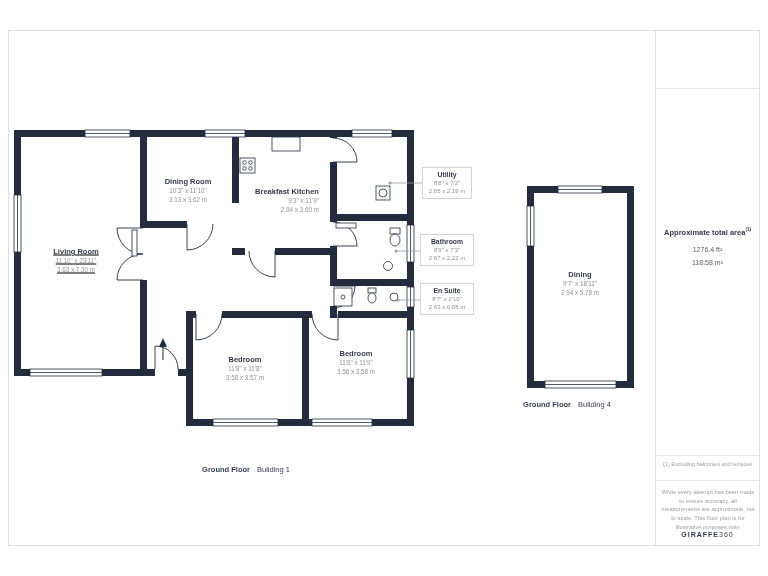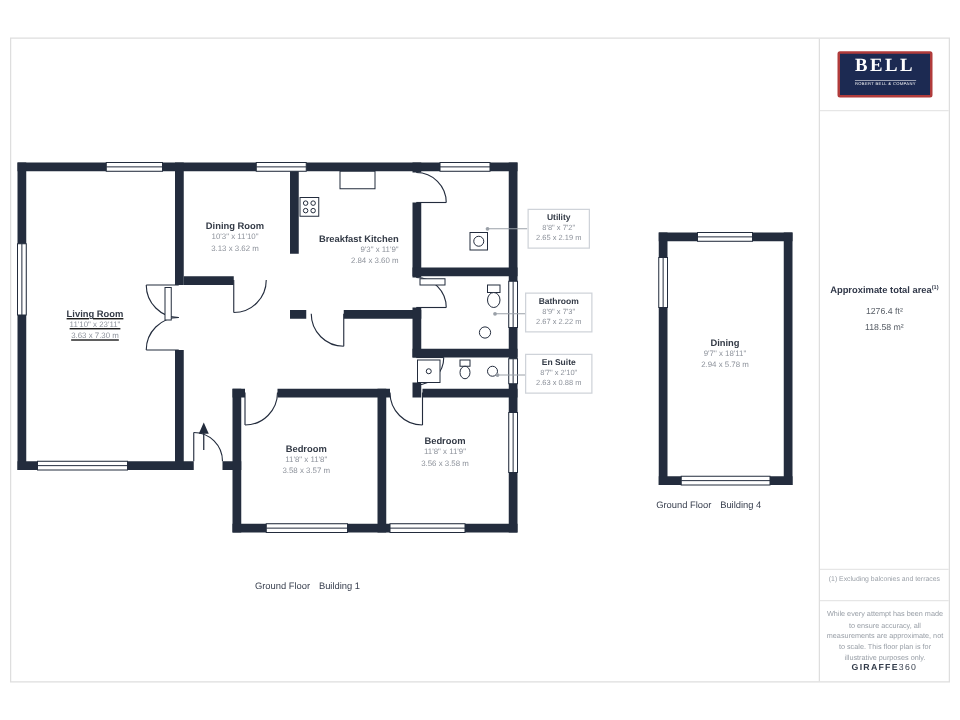--- a/index.html
+++ b/index.html
@@ -10,21 +10,21 @@
 
   .room-label { position:absolute; transform:translate(-50%,-50%); text-align:center; white-space:nowrap; z-index:2; }
   .room-name { font-size:7.5px; font-weight:bold; color:#333a46; margin-bottom:1px; }
   .room-dims { font-size:6.3px; color:#8d929b; line-height:1.35; }
 
   .room-box { position:absolute; background:#fff; border:1px solid #cfd3d9; text-align:center; padding:3px 2px; z-index:3; }
   .room-box .room-name { font-size:6.8px; }
   .room-box .room-dims { font-size:6px; }
 
   .caption { position:absolute; transform:translate(-50%,-50%); font-size:7.5px; color:#3a4150; white-space:nowrap; z-index:2; }
-  .caption .cap-bold { font-weight:normal; margin-right:7px; }
+  .caption .cap-bold { font-weight:bold; margin-right:7px; }
 
   .sidebar { position:absolute; left:655px; top:31px; width:104px; height:514px; border-left:1px solid #dedede; z-index:2; }
   .bell-logo { position:absolute; left:14px; top:10px; width:76px; height:37px; background:#1c2a52; border:2px solid #b03b3b; border-radius:2px; display:flex; flex-direction:column; align-items:center; justify-content:center; }
   .bell-name { font-family:"Liberation Serif",serif; color:#ffffff; font-size:15px; font-weight:bold; letter-spacing:2px; line-height:1; }
   .bell-sub { color:#ffffff; font-size:6px; white-space:nowrap; transform:scale(.55); transform-origin:center top; border-top:1px solid rgba(255,255,255,.75); padding-top:2px; margin-top:3px; letter-spacing:.5px; }
   .sb-line { position:absolute; left:0; width:100%; height:1px; background:#e6e6e6; }
   .area-block { position:absolute; top:196px; left:0; width:100%; text-align:center; }
   .area-title { font-size:7.5px; font-weight:bold; color:#32394a; margin-bottom:9px; }
   .area-title sup { font-size:4.5px; }
   .area-val { font-size:7px; color:#5a6068; margin-bottom:6px; }
@@ -215,24 +215,20 @@
   </div>
 
   <div class="caption" style="left:246px; top:469px;">
     <span class="cap-bold">Ground Floor</span><span>Building 1</span>
   </div>
   <div class="caption" style="left:567px; top:404px;">
     <span class="cap-bold">Ground Floor</span><span>Building 4</span>
   </div>
 
   <div class="sidebar">
-    <div class="bell-logo">
-      <div class="bell-name">BELL</div>
-      <div class="bell-sub">ROBERT BELL &amp; COMPANY</div>
-    </div>
     <div class="sb-line" style="top:57px;"></div>
 
     <div class="area-block">
       <div class="area-title"><span>Approximate total area</span><sup>(1)</sup></div>
       <div class="area-val">1276.4 ft²</div>
       <div class="area-val">118.58 m²</div>
     </div>
 
     <div class="sb-line" style="top:424px;"></div>
     <div class="footnote">(1) Excluding balconies and terraces</div>

